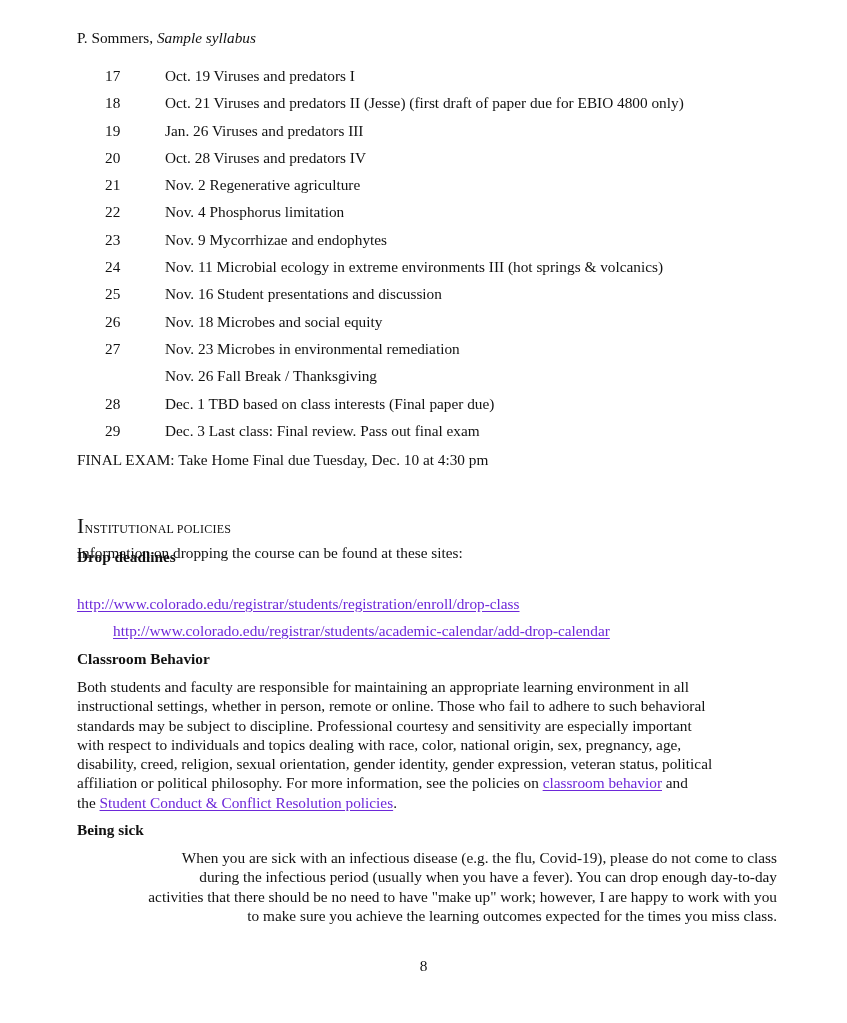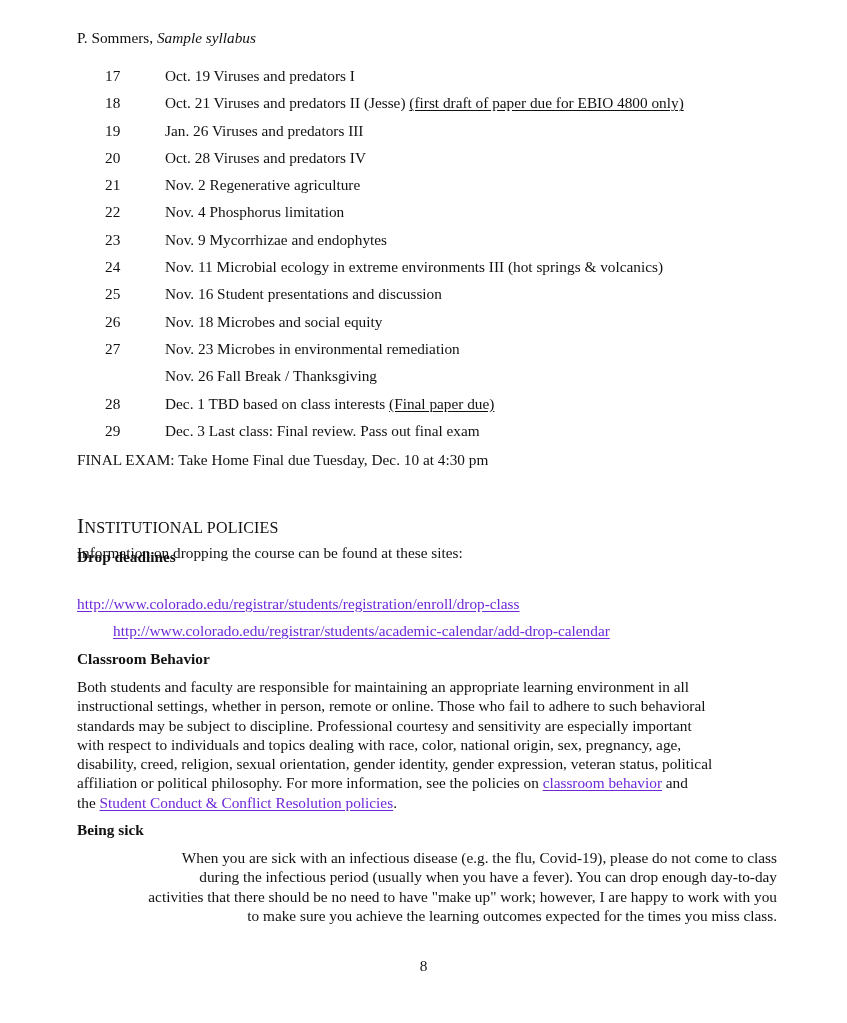--- a/index.html
+++ b/index.html
@@ -44,40 +44,40 @@
       position: absolute;
       left: 0;
       top: 0;
       margin-left: 28px;
     }
     .row .desc {
       position: absolute;
       left: 88px;
       top: 0;
     }
-    .u { text-decoration: underline; text-underline-offset: 2px; margin-top: 8px; }
+    .u { text-underline-offset: 2px; margin-top: 8px; }
     .final-exam {
       position: absolute;
       left: 77px;
       top: 451px;
       line-height: 18px;
       white-space: nowrap;
       text-align: right;
     }
     .section-heading {
       position: absolute;
       left: 77px;
       top: 514px;
       font-size: 20px;
       line-height: 24px;
       letter-spacing: 0.2px;
       white-space: nowrap;
     }
     .section-heading .big { font-size: 21.5px; }
-    .section-heading .sc { font-size: 16px; }
+    .section-heading .sc { font-size: 12px; }
     .sub {
       position: absolute;
       left: 77px;
       font-weight: bold;
       line-height: 18px;
       white-space: nowrap;
     }
     .line {
       position: absolute;
       left: 77px;

